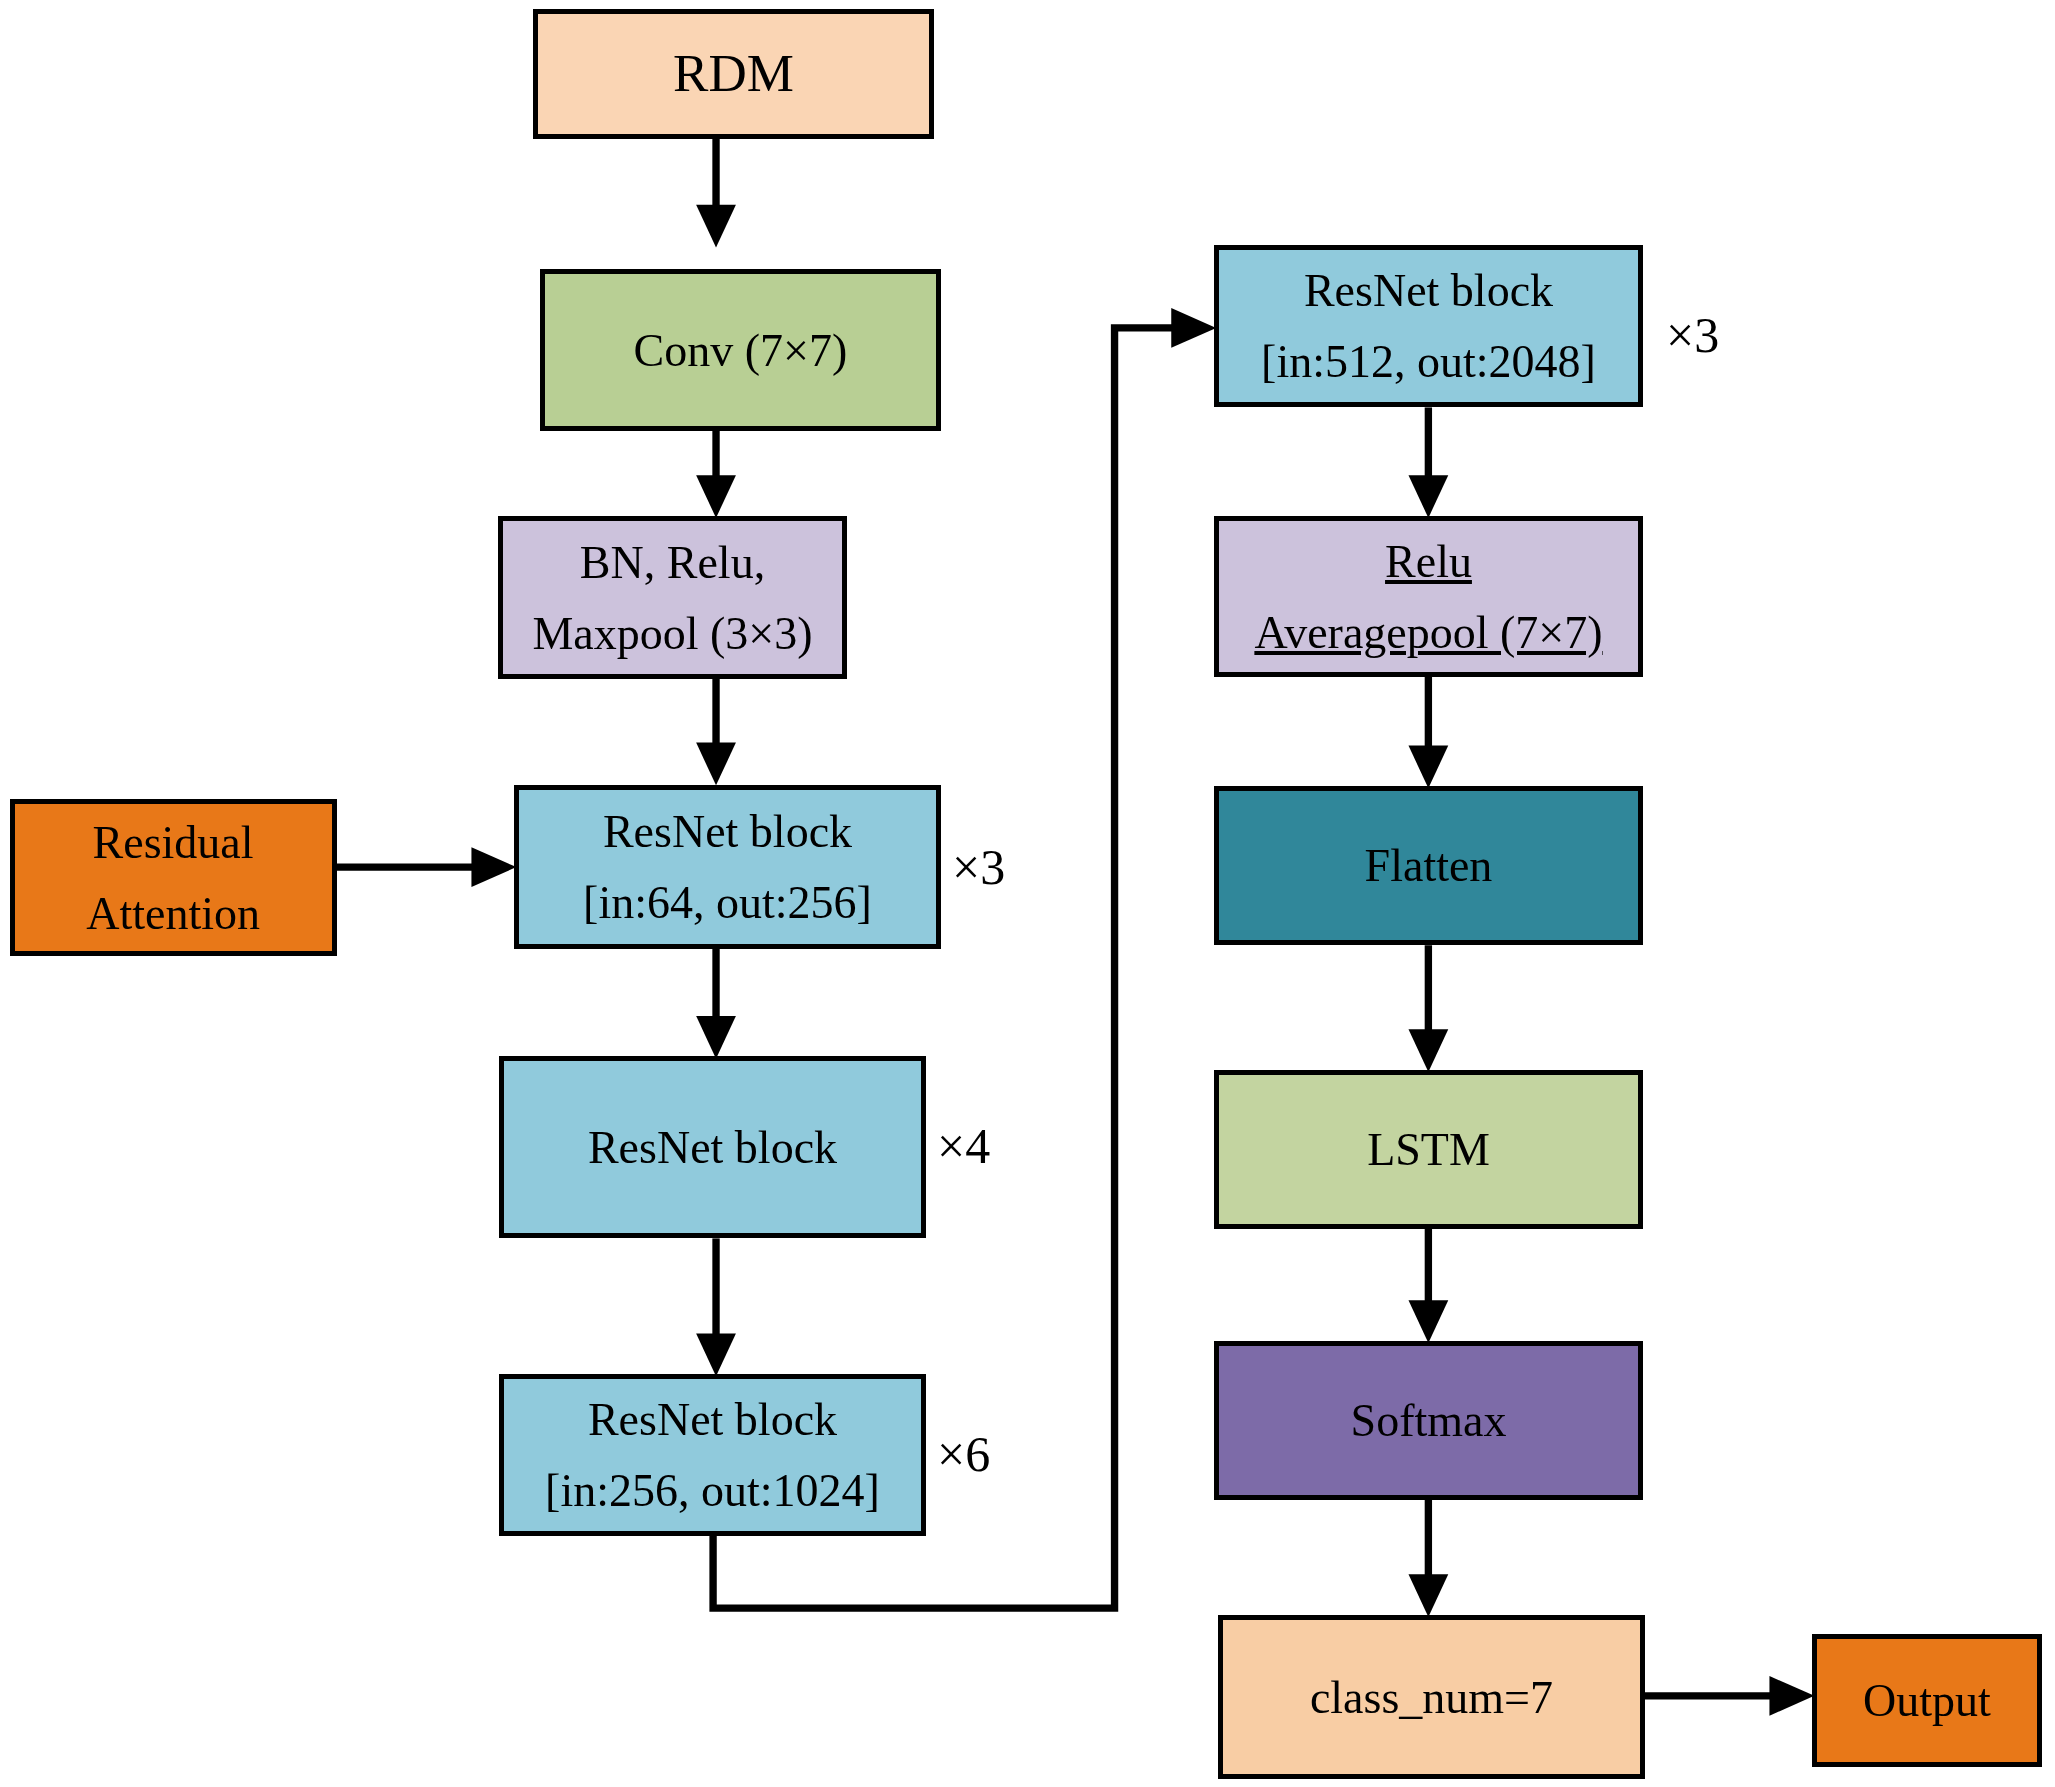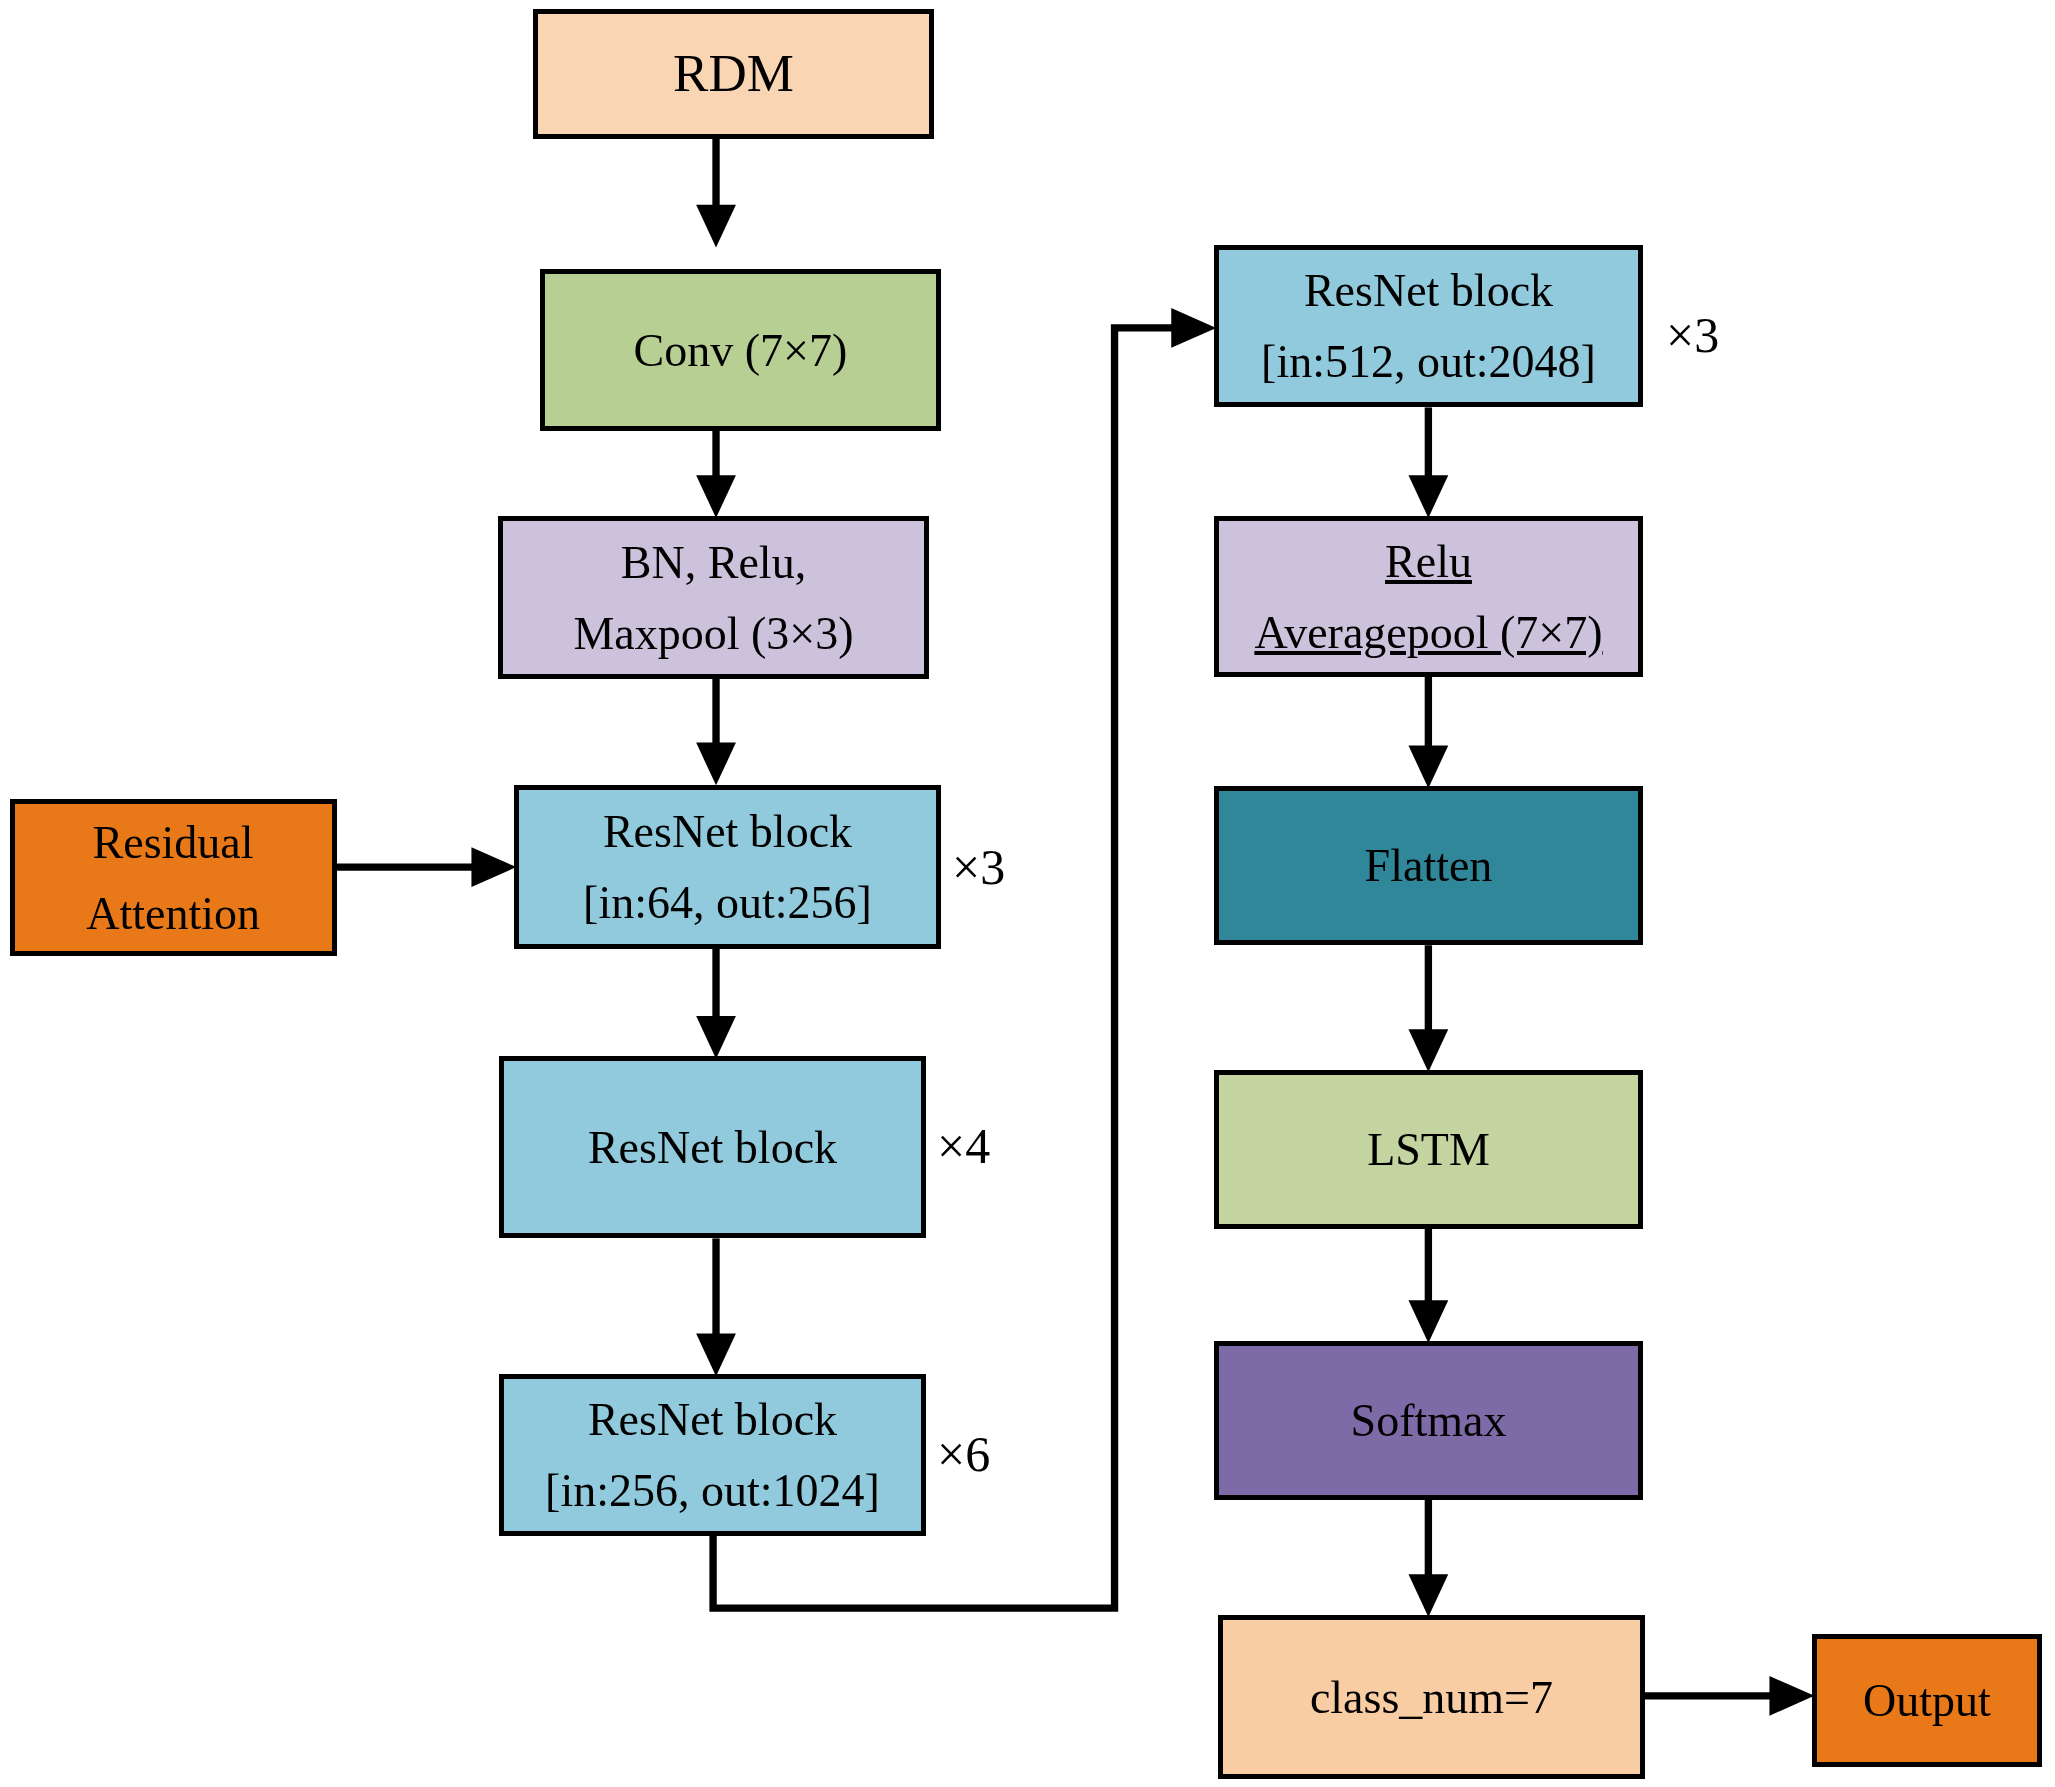--- a/index.html
+++ b/index.html
@@ -104,21 +104,21 @@
   </svg>
 
   <div class="node big" style="left: 516px; top: 8.8px; width: 401px; height: 130px; background-color: rgb(250, 213, 180); margin-left: 17px;">
     <span class="lbl">RDM</span>
   </div>
 
   <div class="node" style="left: 540px; top: 245px; width: 401px; height: 162px; background-color: rgb(184, 207, 148); margin-top: 24px;">
     <span class="lbl">Conv (7×7)</span>
   </div>
 
-  <div class="node" style="left: 498px; top: 516px; width: 431px; height: 163px; background-color: rgb(204, 194, 220);">
+  <div class="node" style="left: 498px; top: 516px; width: 349px; height: 163px; background-color: rgb(204, 194, 220);">
     <span class="lbl">BN, Relu,</span>
     <span class="lbl">Maxpool (3×3)</span>
   </div>
 
   <div class="node" style="left: 514px; top: 785px; width: 427px; height: 164px; background-color: rgb(144, 202, 220);">
     <span class="lbl">ResNet block</span>
     <span class="lbl">[in:64, out:256]</span>
   </div>
   <div class="mult" style="left:952px; top:838px;">×3</div>
 

